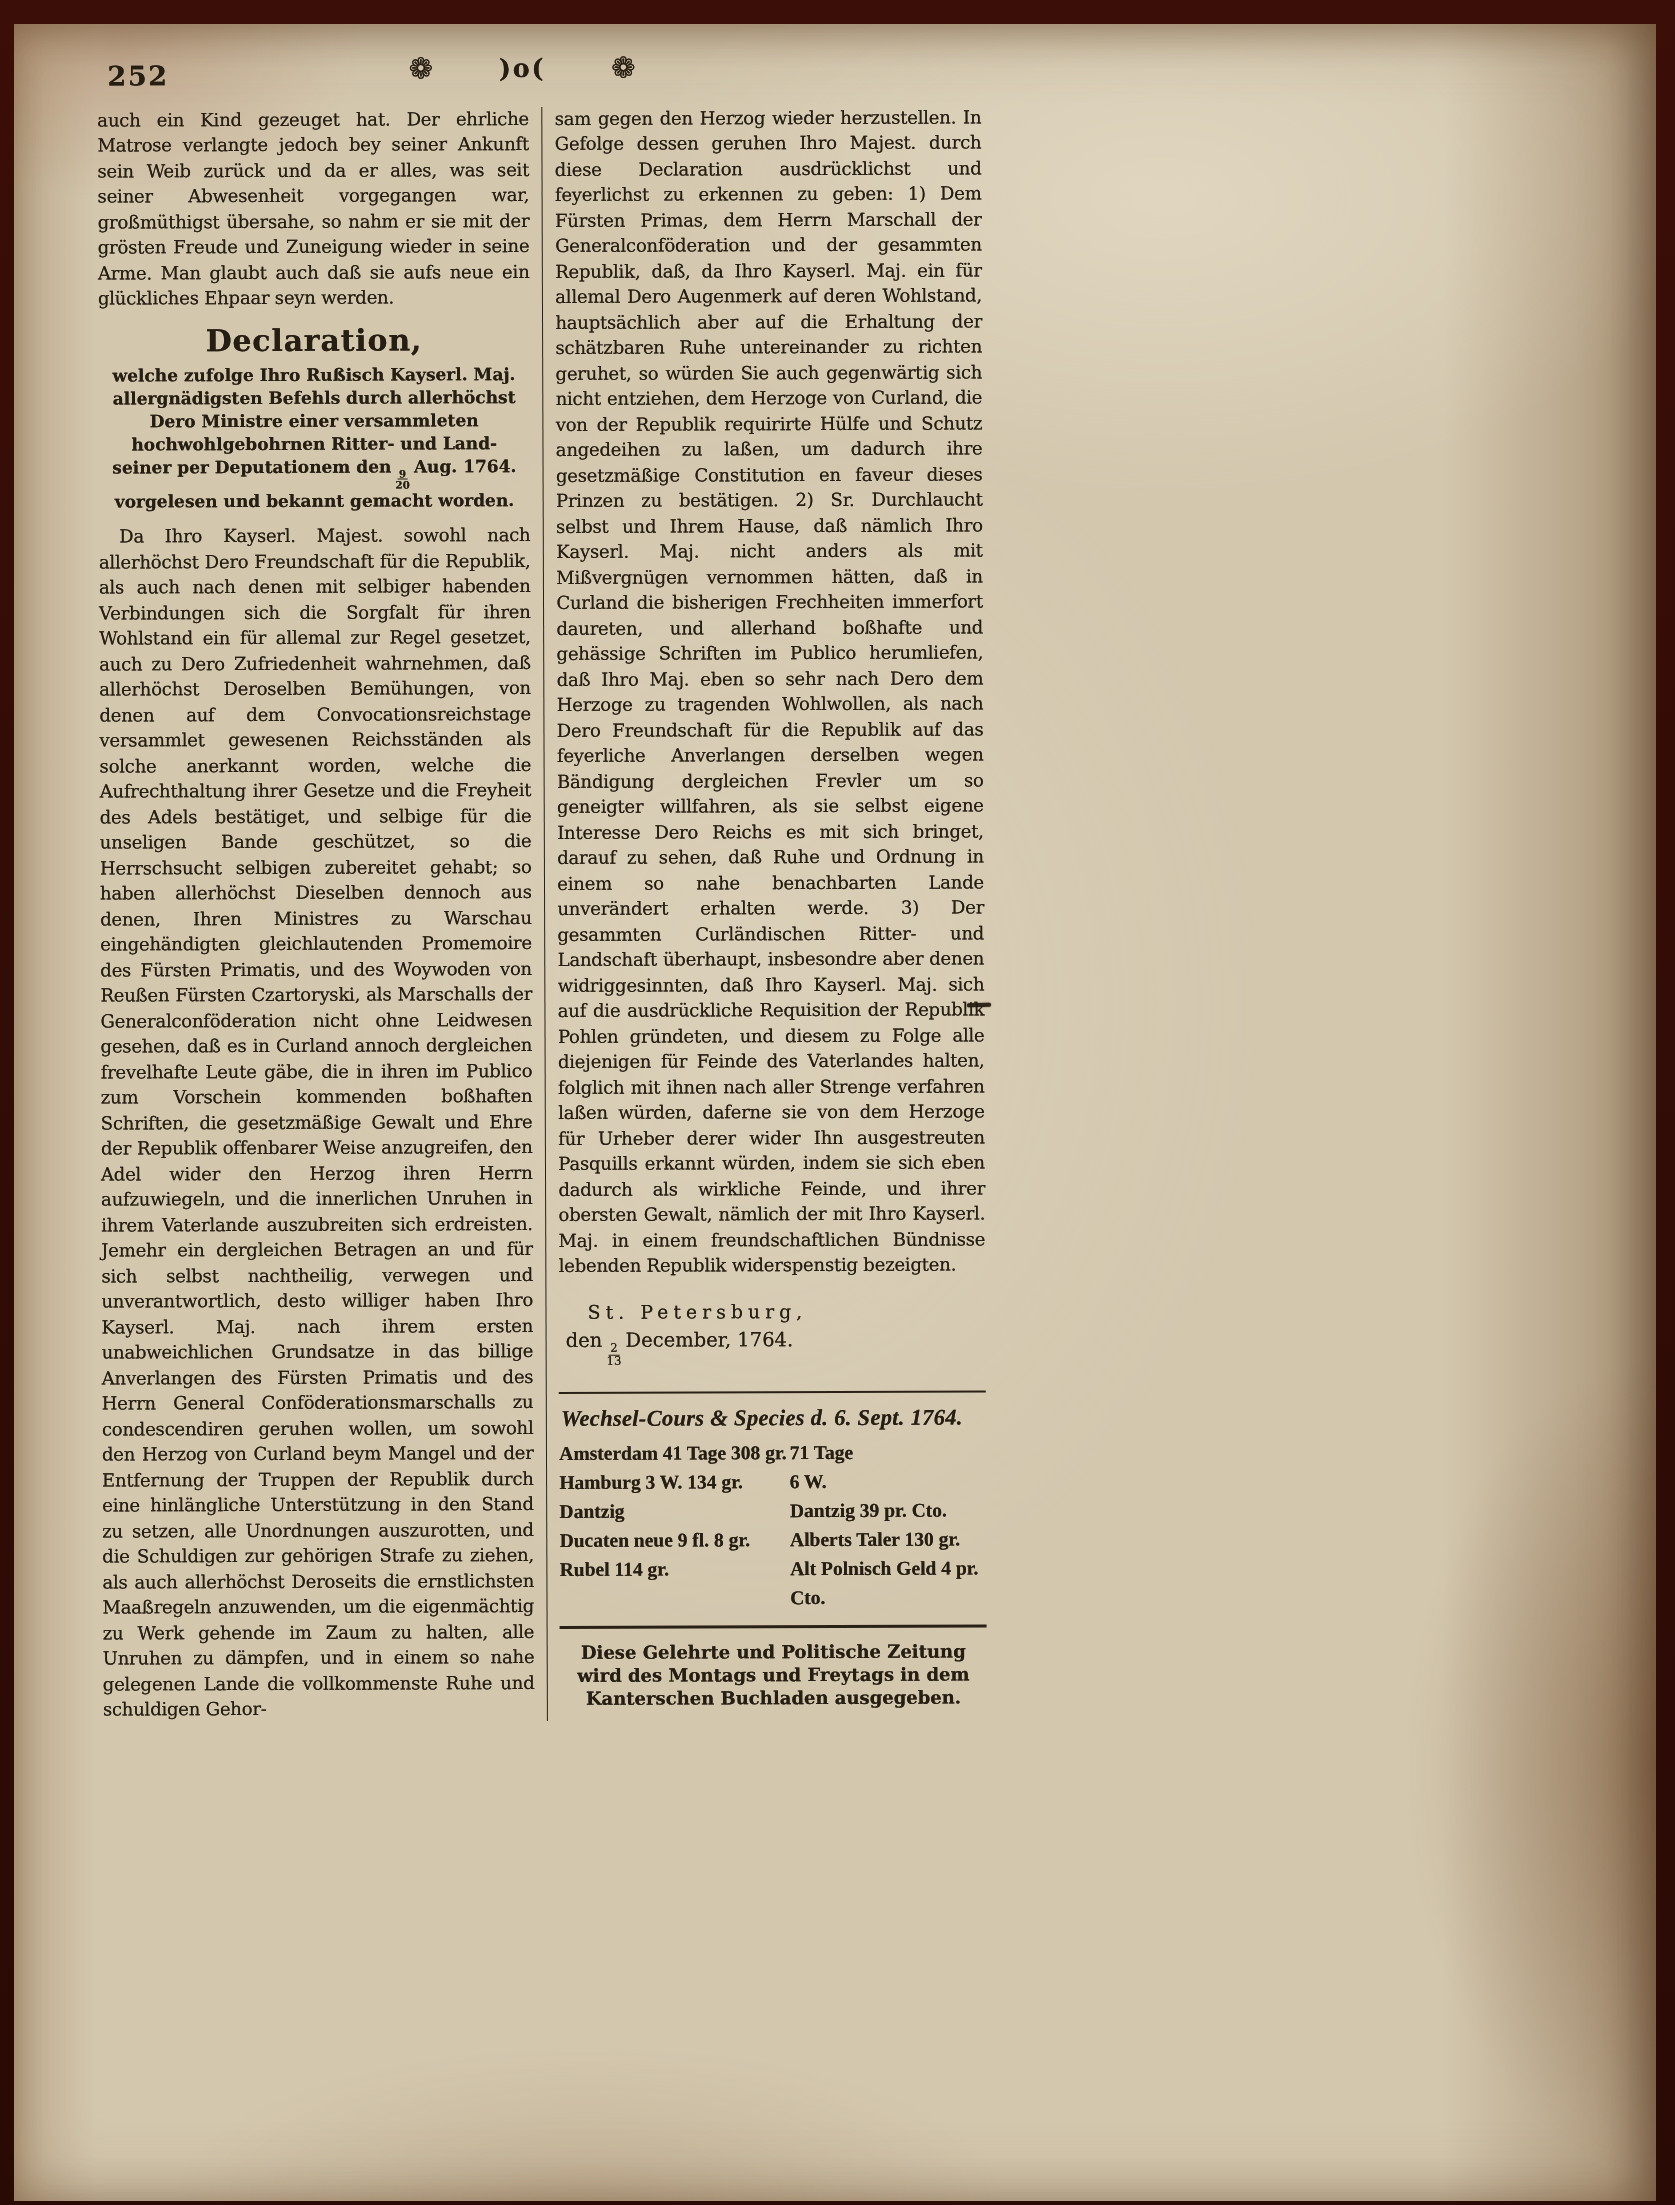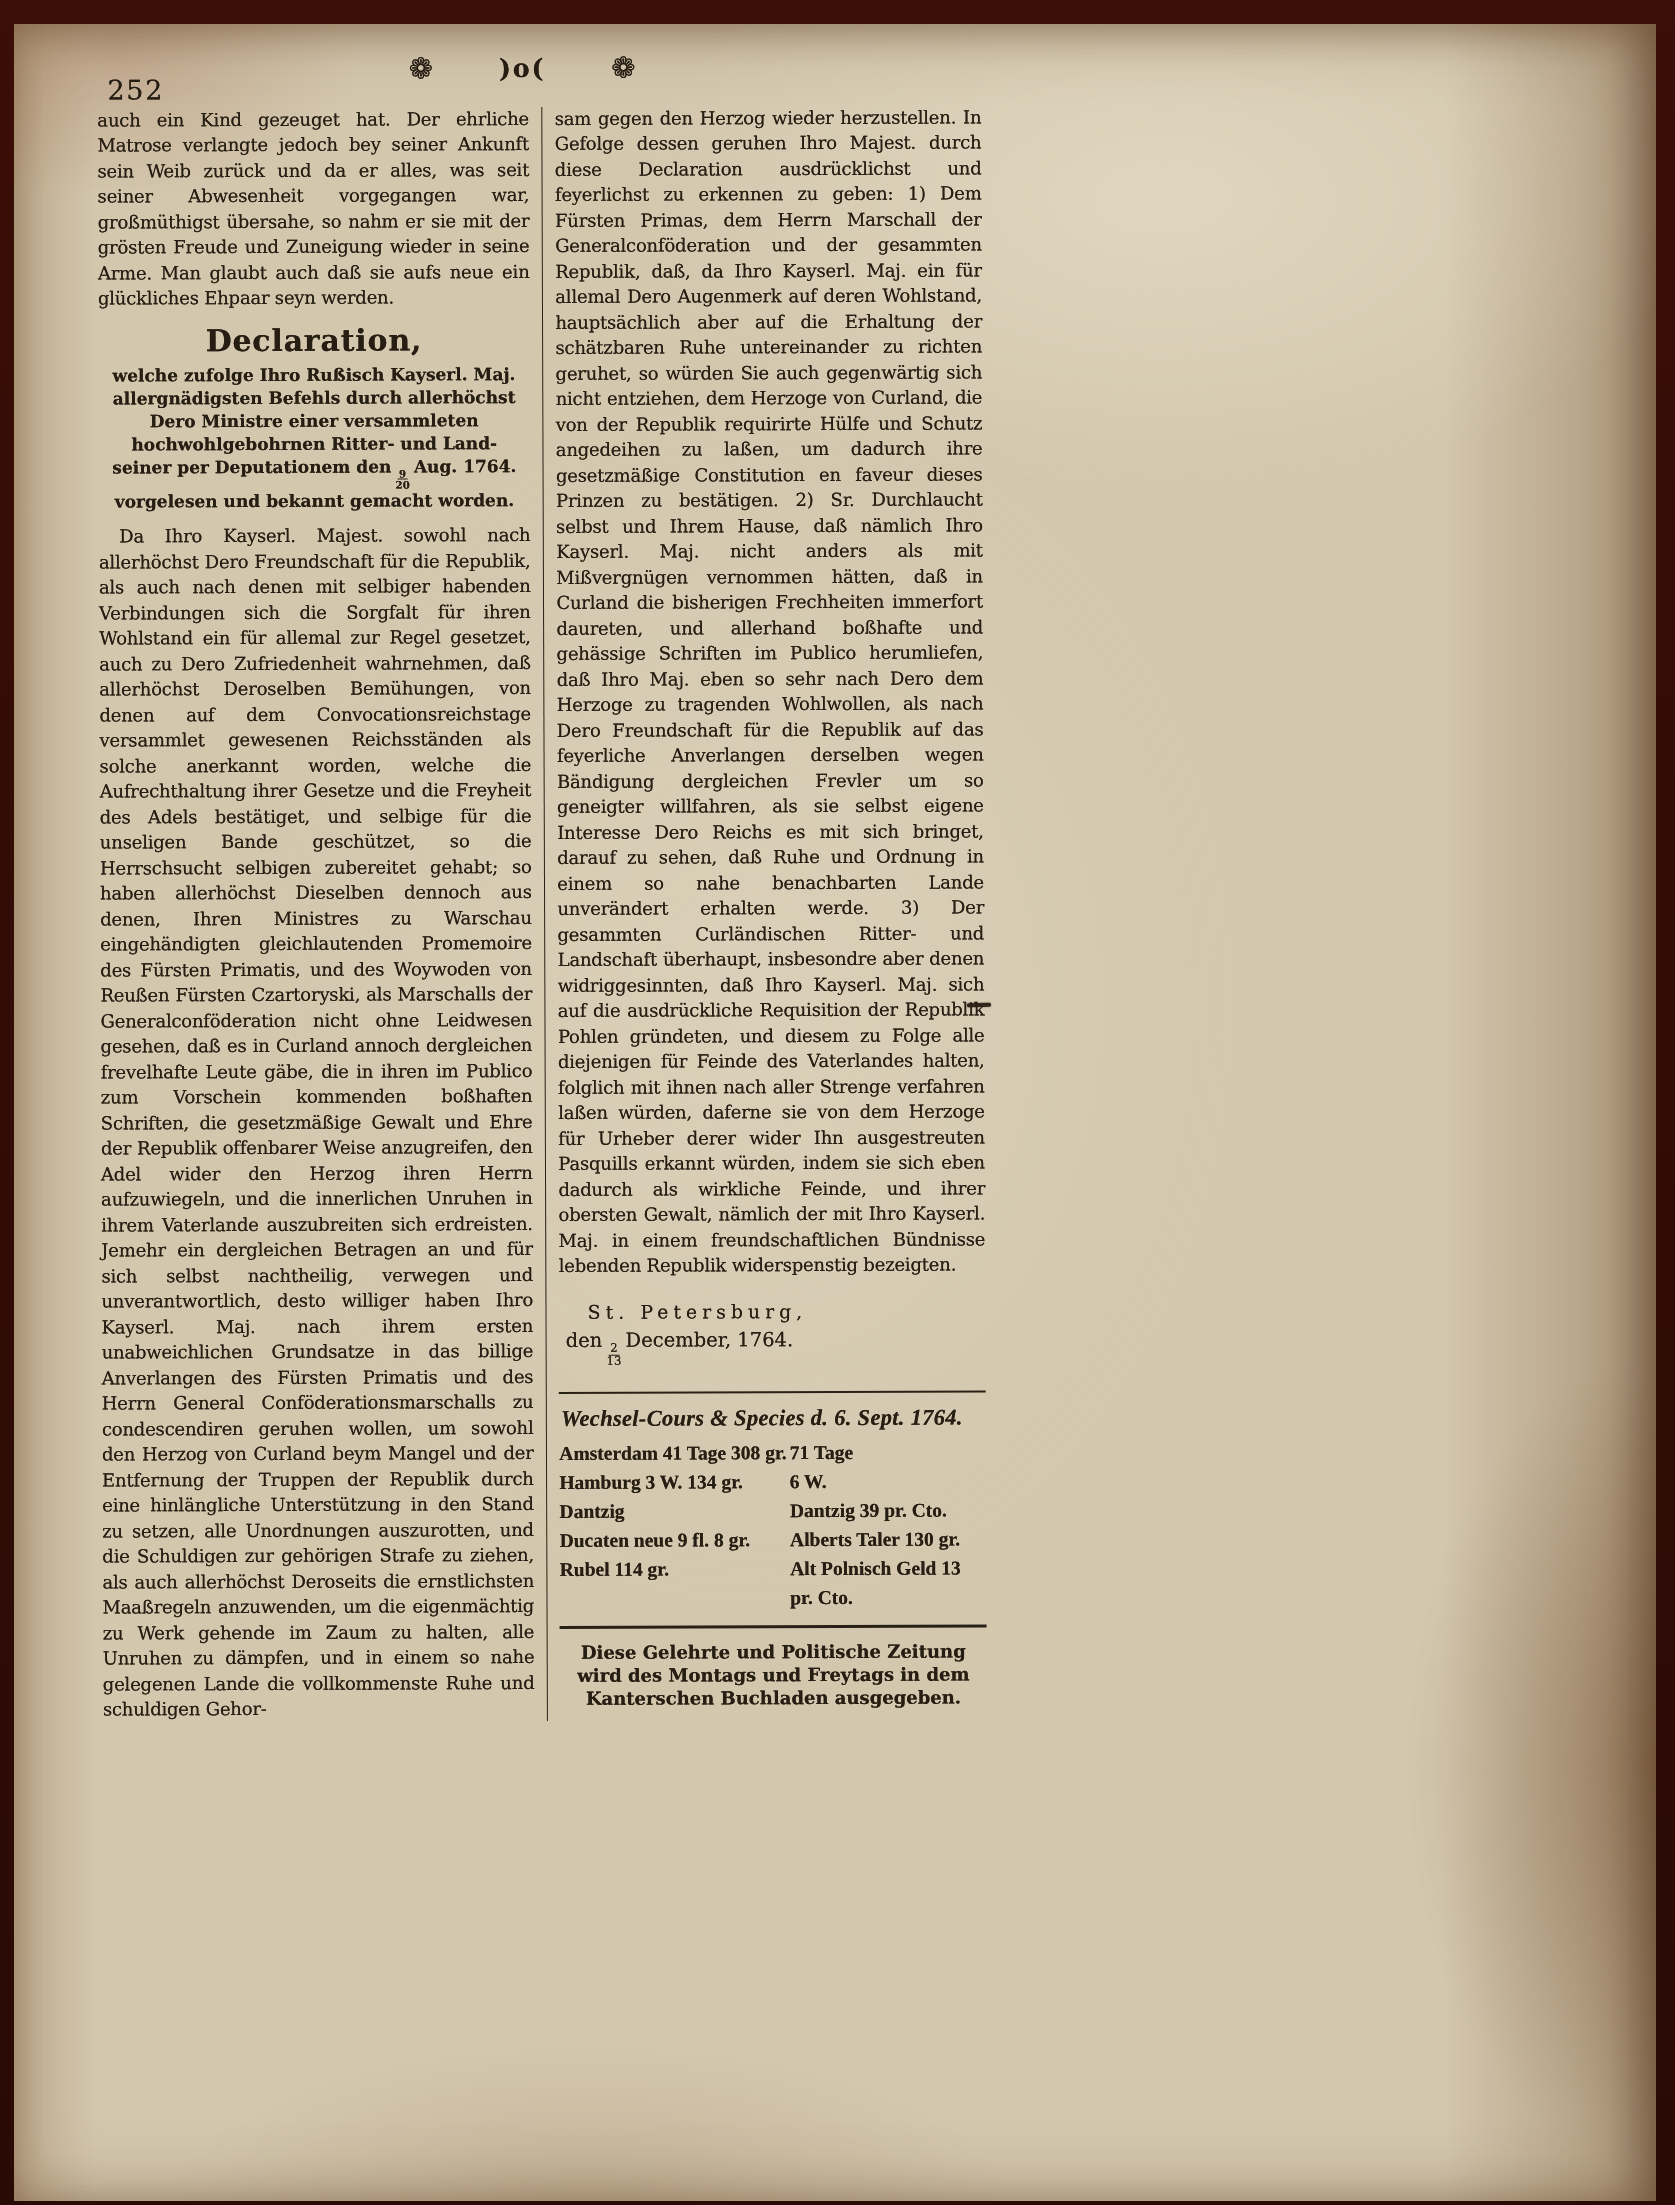--- a/index.html
+++ b/index.html
@@ -22,22 +22,22 @@
     box-shadow: inset 0 0 76px rgba(95,58,26,0.32), inset -15.3px 0 42px rgba(80,45,20,0.25), inset 0 12px 29px rgba(85,50,22,0.18);
   }
   .content {
     position:absolute; left:100px; top:49px; width:884px;
     color:#271e13;
     transform: rotate(-0.2deg);
     text-shadow: 0 0 0.6px rgba(39,30,19,0.85);
   }
   .header { position:relative; height:48px; }
   .page-number {
-    position:absolute; left:10.2px; top:24px;
-    font-size:27px; font-weight:normal; letter-spacing:1.7px;
+    position:absolute; left:10.2px; top:10px;
+    font-size:27px; font-weight:bold; letter-spacing:1.7px;
   }
   .ornaments {
     position:absolute; left:0; right:34px; top:1.7px;
     display:flex; justify-content:center; align-items:center; gap:66px;
     font-size:27px;
   }
   .ornament-flower { font-family:"DejaVu Sans", sans-serif; font-size:29px; }
   .ornament-mark { font-weight:bold; font-size:25.5px; letter-spacing:1.7px; }
 
   .columns { display:flex; align-items:stretch; margin-top:8.5px; }
@@ -162,21 +162,21 @@
           <div class="exchange-row">
             <span>Dantzig</span>
             <span>Dantzig 39 pr. Cto.</span>
           </div>
           <div class="exchange-row">
             <span>Ducaten neue 9 fl. 8 gr.</span>
             <span>Alberts Taler 130 gr.</span>
           </div>
           <div class="exchange-row">
             <span>Rubel 114 gr.</span>
-            <span>Alt Polnisch Geld 13 pr. Cto.</span>
+            <span>Alt Polnisch Geld 4 pr. Cto.</span>
           </div>
         </div>
       </div>
 
       <div class="rule rule-bottom"></div>
 
       <div class="notice">Diese Gelehrte und Politische Zeitung wird des Montags und Freytags in dem Kanterschen Buchladen ausgegeben.</div>
     </div>
 
   </div>

